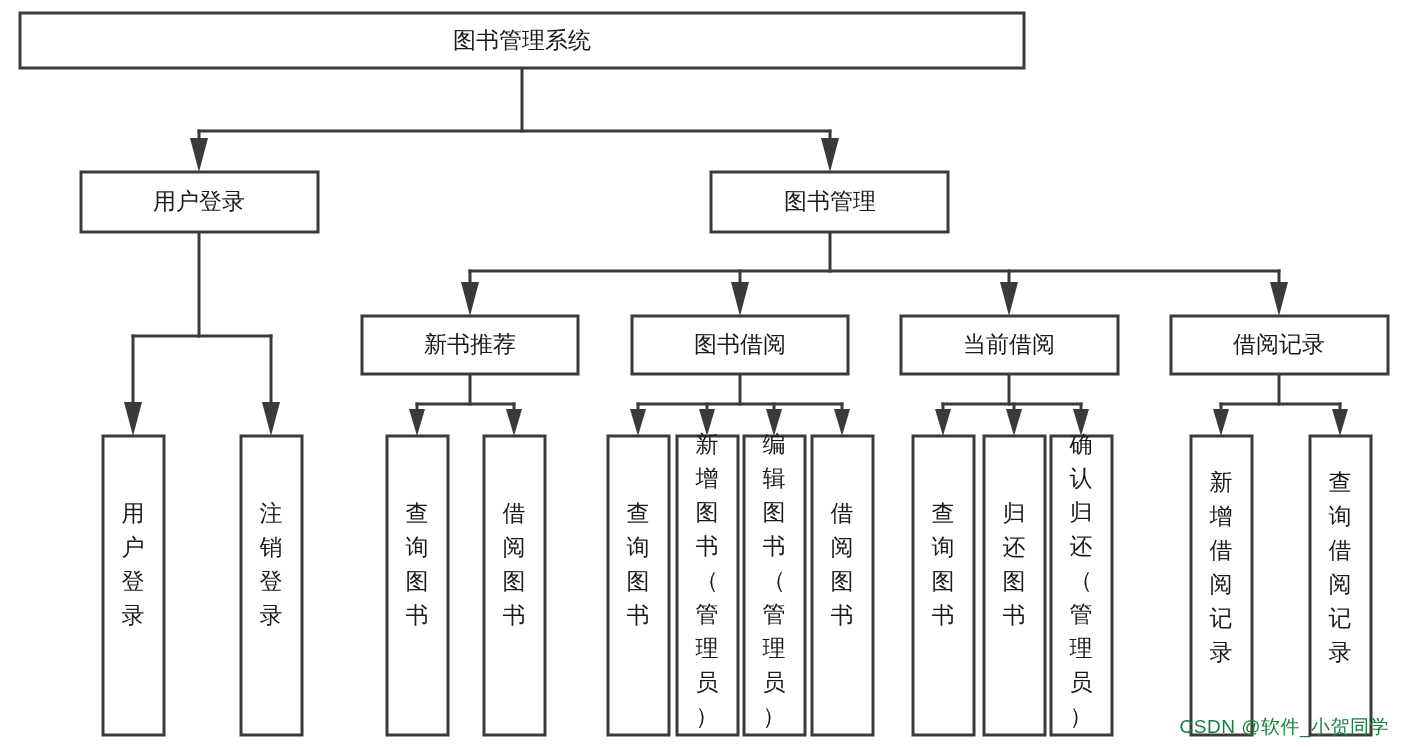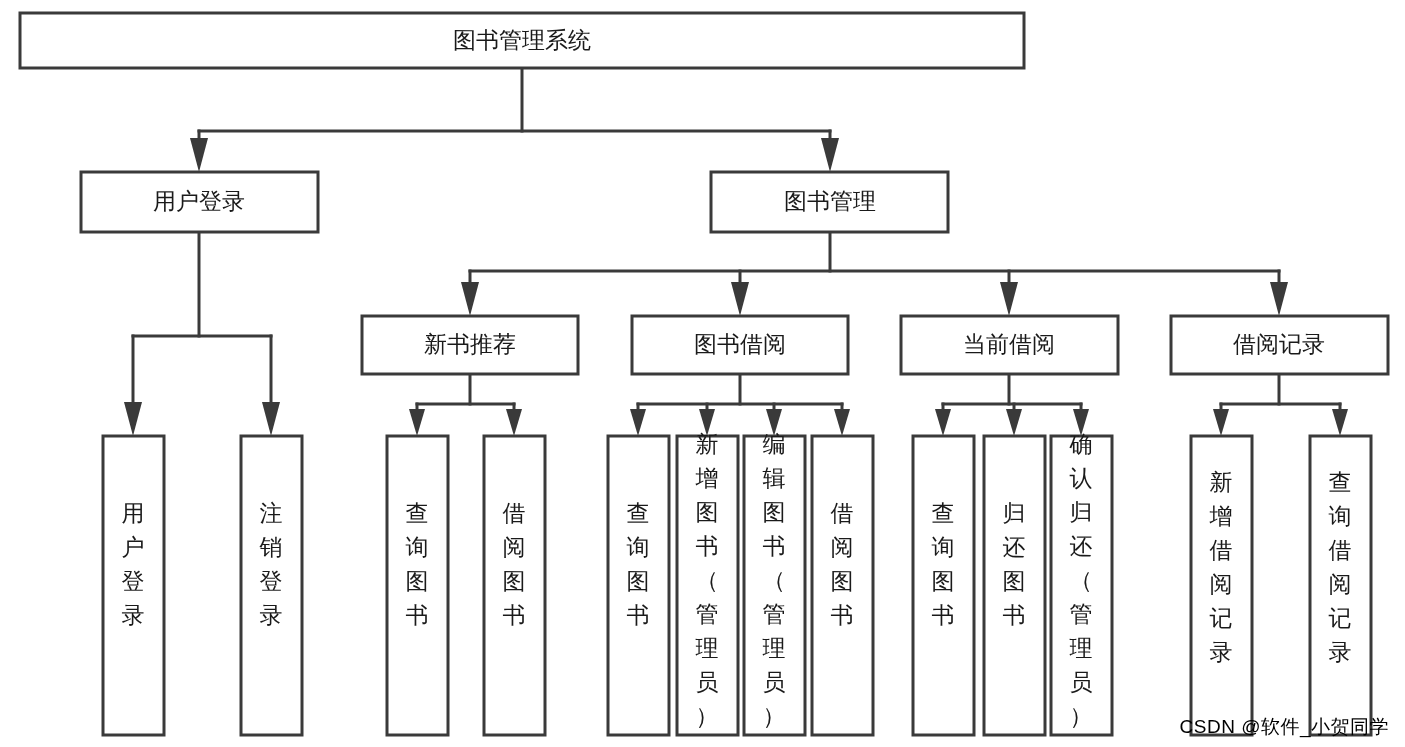--- a/index.html
+++ b/index.html
@@ -53,21 +53,21 @@
     font-size: 23px;
     fill: #1a1a1a;
     text-anchor: middle;
   }
   .watermark {
     position: absolute;
     right: 16px;
     bottom: 7px;
     font-family: "Liberation Sans", "DejaVu Sans", sans-serif;
     font-size: 19px;
-    color: #000000;
+    color: #15803d;
     white-space: nowrap;
     letter-spacing: 0.5px;
     user-select: none;
     margin-left: 20px;
   }
 </style>
 </head>
 <body>
 
 <div id="diagram-root">

